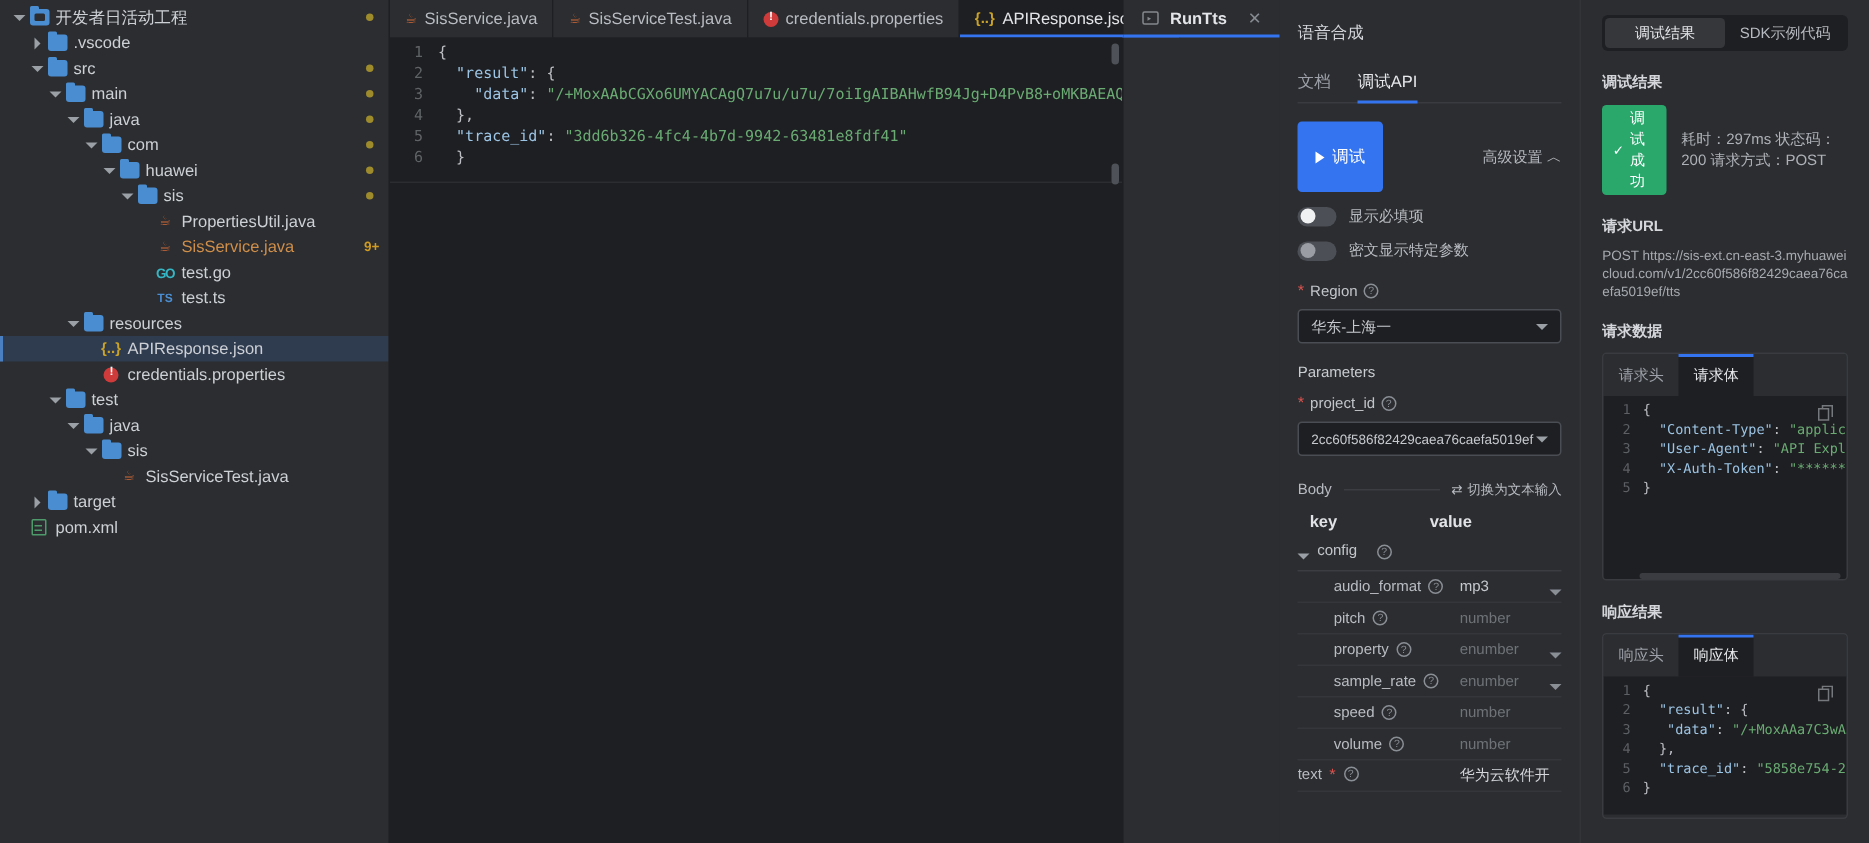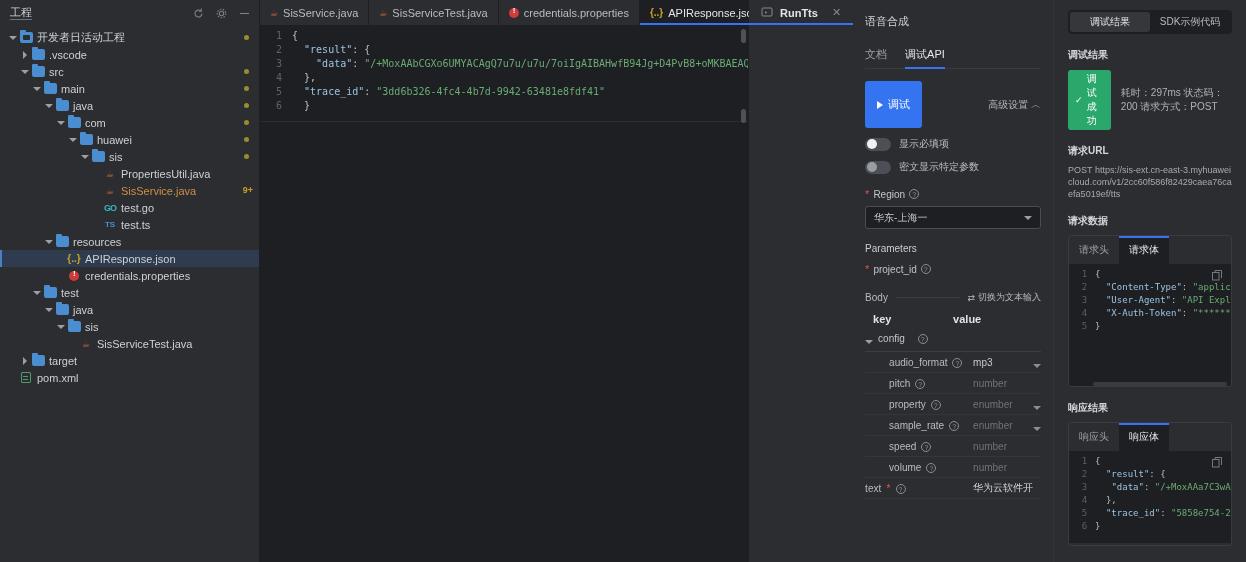--- a/index.html
+++ b/index.html
@@ -141,21 +141,21 @@
   .sect-title{ font-size:10px; color:#c9ccd1; margin-top:14px;}
   .body-head{ display:flex; align-items:center; margin-top:16px;}
   .body-lbl{ font-size:10px; color:#b7bac0;}
   .body-line{ flex:1; height:1px; background:#3b3d42; margin:0 8px;}
   .switch-txt{ font-size:9px; color:#b7bac0; display:flex; align-items:center; gap:3px;}
   .kvhead{ display:flex; margin-top:9px; font-size:11px; font-weight:bold; color:#e1e3e6;}
   .kvhead .k1{ width:88px; padding-left:8px;}
   .group-row{ display:flex; align-items:flex-end; gap:5px; margin-top:8px; padding-bottom:7px; border-bottom:1px solid #3b3d42; font-size:10px; color:#c2c5ca;}
   .gcaret{ width:0;height:0;border-left:4px solid transparent;border-right:4px solid transparent;border-top:4px solid #9aa0a6;}
   .kvrow{ display:flex; align-items:center; height:21px; border-bottom:1px solid #34363b; font-size:10px;}
-  .kvrow .key{ width:108px; display:flex; align-items:flex-end; gap:5px; padding-left:24px; color:#b9bcc2;}
+  .kvrow .key{ width:108px; display:flex; align-items:flex-start; gap:5px; padding-left:24px; color:#b9bcc2;}
   .kvrow.top .key{ padding-left:0; }
   .kvrow .val{ flex:1; display:flex; align-items:flex-end; color:#6f7378;}
   .kvrow .val.set{ color:#c6c9ce;}
   .kvrow .val.zh{ color:#d4d6db;}
   .vcaret{ margin-left:auto; width:0;height:0;border-left:4px solid transparent;border-right:4px solid transparent;border-top:4px solid #8a8e95;}
 
   
   .rescol{ flex:1; background:#2b2d30; padding:10px 14px 0 14px; overflow:hidden; border-left:1px solid #323438;}
   .segctl{ display:flex; background:#1e1f22; border-radius:4px; padding:2px; height:24px;}
   .seg{ flex:1; display:flex; align-items:center; justify-content:center; font-size:10px; color:#b7bac0; border-radius:3px;}
@@ -178,42 +178,20 @@
   .jcode .k{ color:#9cc4e4;}
   .copy{ position:absolute; right:8px; top:6px; width:11px;height:11px; opacity:.6;}
   .hscroll{ position:absolute; left:24px; right:4px; bottom:2px; height:4px; background:#3a3c41; border-radius:2px;}
 </style>
 </head>
 <body>
 
 <div class="app">
 
   <div class="project-panel">
-    <div class="pp-header">
-      <span class="pp-title">工程</span>
-      <span class="pp-header-icons">
-        <span class="ic">
-          <svg width="13" height="13" viewBox="0 0 13 13">
-              <path d="M10 6.5a3.5 3.5 0 1 1-1.1-2.5" fill="none" stroke="#9aa0a6" stroke-width="1.1"></path>
-              <path d="M9.3 1.6v2.6H6.8" fill="none" stroke="#9aa0a6" stroke-width="1.1"></path>
-            </svg>
-        </span>
-        <span class="ic">
-          <svg width="13" height="13" viewBox="0 0 13 13">
-              <circle cx="6.5" cy="6.5" r="2.2" fill="none" stroke="#9aa0a6" stroke-width="1.1"></circle>
-              <circle cx="6.5" cy="6.5" r="4.3" fill="none" stroke="#9aa0a6" stroke-width="1.1" stroke-dasharray="1.6 1.4"></circle>
-            </svg>
-        </span>
-        <span class="ic">
-          <svg width="13" height="13" viewBox="0 0 13 13">
-              <path d="M2 6.5h9" stroke="#9aa0a6" stroke-width="1.1"></path>
-            </svg>
-        </span>
-      </span>
-    </div>
     <div class="pp-tree" id="tree">
         <div class="row">
           <span style="display:inline-block;width:8px;flex:none"></span>
           <span class="arrow down"></span>
           <span class="ficon">
             <span class="folder proj"></span>
           </span>
           <span class="lbl">开发者日活动工程</span>
           <span class="dot"></span>
         </div>
@@ -484,20 +462,24 @@
           <span>华东-上海一</span>
           <span class="caret"></span>
         </div>
 
         <div class="sect-title">Parameters</div>
 
         <div class="field-label" style="margin-top:9px;">
           <span class="req">*</span>
           <span>project_id</span>
           <span class="qm">?</span>
+        </div>
+        <div class="select">
+          <span style="font-size:9px;">2cc60f586f82429caea76caefa5019ef</span>
+          <span class="caret"></span>
         </div>
 
         <div class="body-head">
           <span class="body-lbl">Body</span>
           <span class="body-line"></span>
           <span class="switch-txt">
             <span>⇄</span>
             <span>切换为文本输入</span>
           </span>
         </div>

